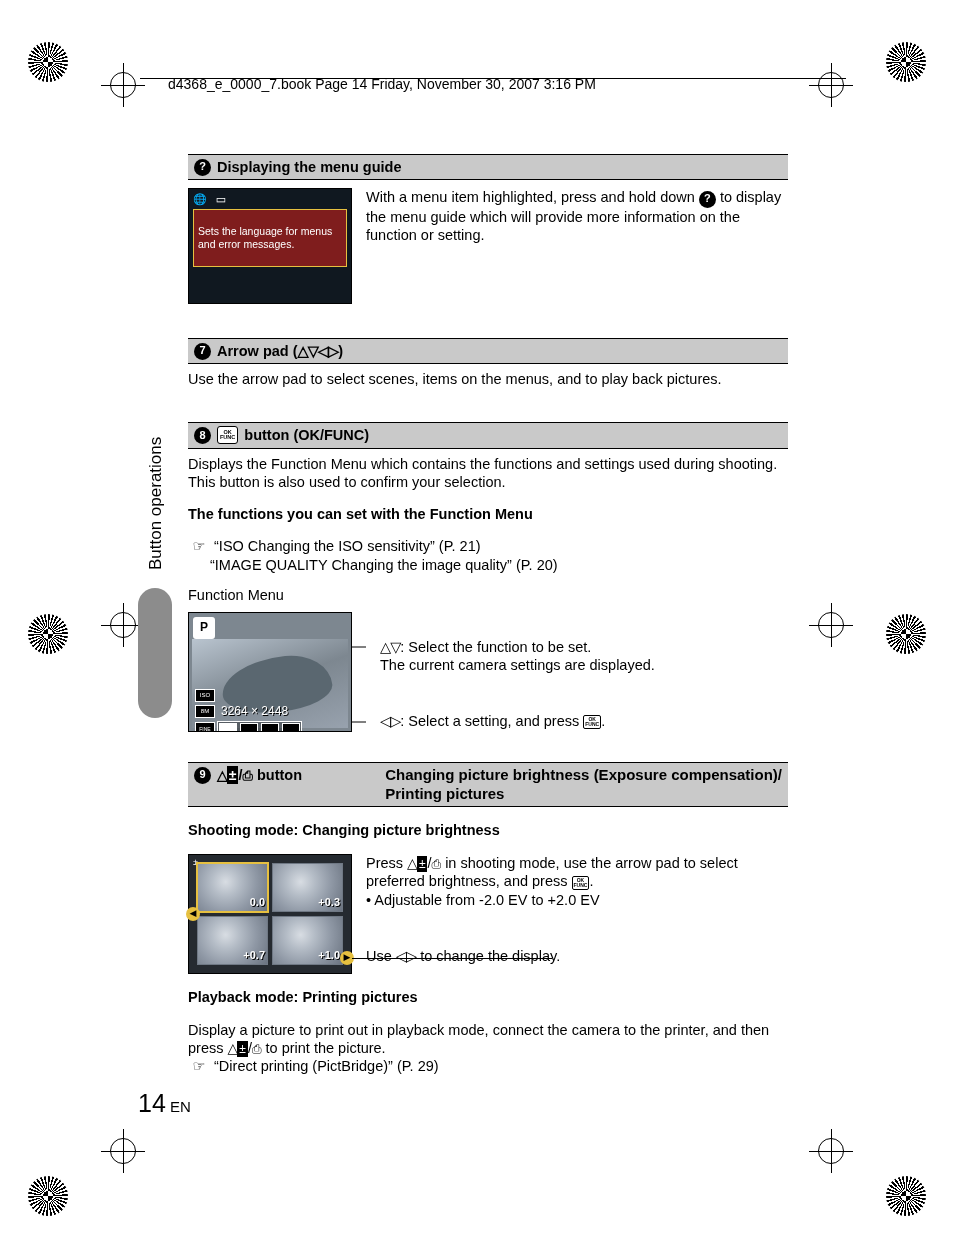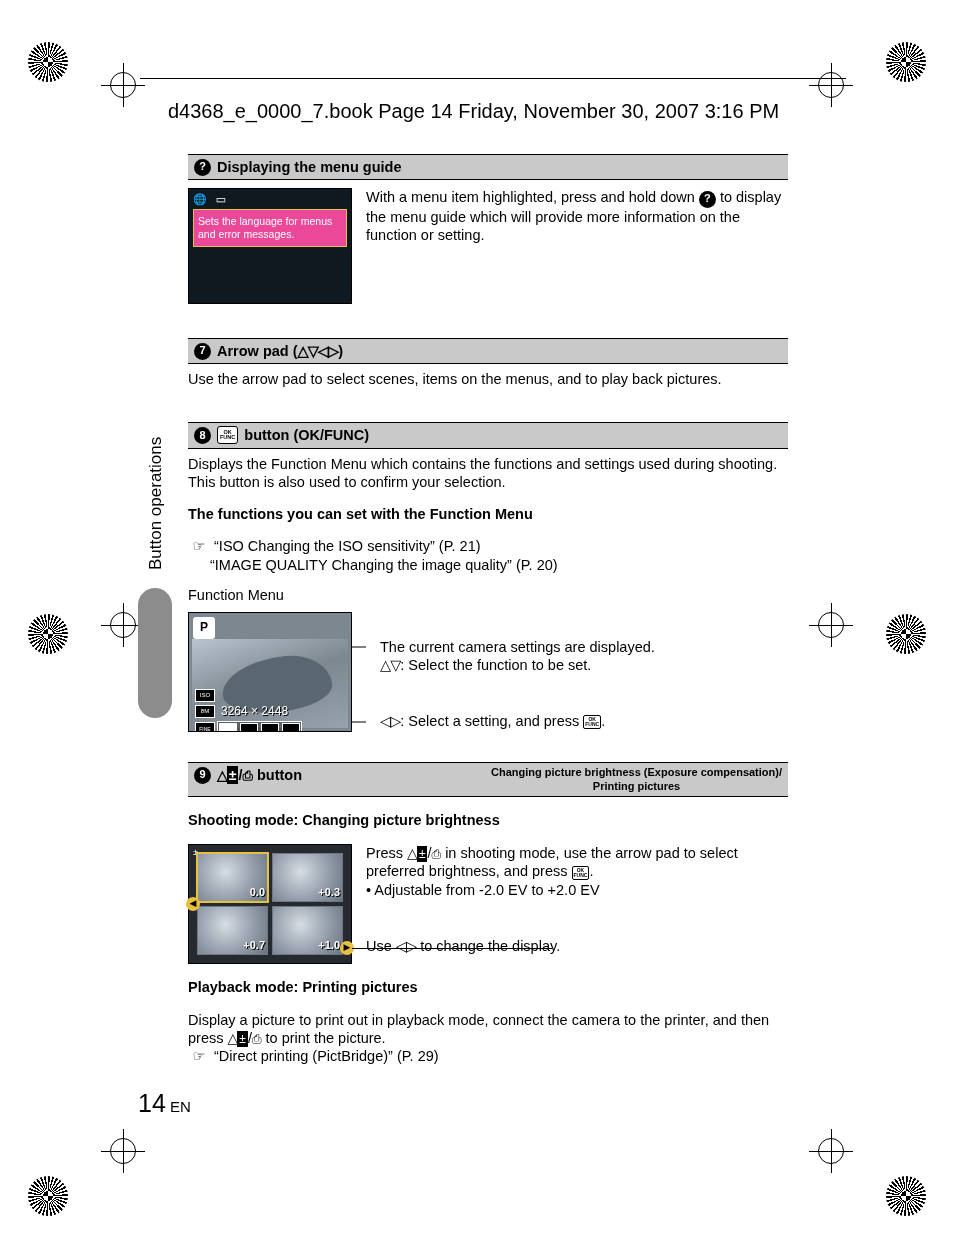--- a/index.html
+++ b/index.html
@@ -15,39 +15,39 @@
   .cm-inner-br{right:108px;bottom:92px;width:30px;height:30px;}
   .cm-inner-ml{left:108px;top:610px;width:30px;height:30px;}
   .cm-inner-mr{right:108px;top:610px;width:30px;height:30px;}
   .reg-circle{width:24px;height:24px;border:1px solid #000;border-radius:50%;position:relative;}
   .reg-circle::before,.reg-circle::after{content:"";position:absolute;background:#000;}
   .reg-circle::before{left:-10px;right:-10px;top:50%;height:1px;}
   .reg-circle::after{top:-10px;bottom:-10px;left:50%;width:1px;}
   .sunburst{width:40px;height:40px;border-radius:50%;background:
     repeating-conic-gradient(#000 0deg 6deg,#fff 6deg 12deg);}
   .top-rule{position:absolute;left:140px;right:108px;top:78px;border-top:0.5px solid #000;}
-  .top-header{position:absolute;left:168px;top:100px;font-size:20px;}
+  .top-header{position:absolute;left:168px;top:76px;font-size:14px;}
   
   .content{position:absolute;left:188px;top:154px;width:600px;font-size:14.5px;line-height:1.25;}
   .section-bar{background:#c9c9c9;border-top:1px solid #000;border-bottom:1px solid #000;
     padding:3px 6px 3px 6px;font-weight:bold;display:flex;align-items:center;gap:6px;margin-top:34px;}
   .section-bar:first-child{margin-top:0;}
   .circled{display:inline-flex;width:17px;height:17px;border-radius:50%;background:#000;color:#fff;
     align-items:center;justify-content:center;font-size:11px;font-weight:bold;flex-shrink:0;}
   .ok-func{display:inline-flex;flex-direction:column;align-items:center;justify-content:center;
     border:1.5px solid #000;border-radius:3px;height:16px;padding:0 2px;font-size:5.5px;line-height:5.5px;
     font-weight:bold;background:#fff;vertical-align:middle;}
   .arrow-glyph{font-family:"Arial Unicode MS",Arial;letter-spacing:-1px;}
   .para{margin:6px 0 0 0;}
   .sub-bold{font-weight:bold;margin-top:14px;}
   .ref{display:inline-block;width:22px;text-align:center;}
   .menu-guide-box{width:164px;height:116px;background:#101820;color:#fff;font-size:10.5px;line-height:1.2;
     border:1px solid #000;padding:4px;box-sizing:border-box;}
   .menu-guide-title{font-size:11px;margin-bottom:3px;}
-  .menu-guide-inner{border:1.5px solid #e6c040;padding:5px 4px;background:#ec4899;}
+  .menu-guide-inner{border:1.5px solid #e6c040;padding:15px 4px;background:#7f1d1d;}
   .row{display:flex;gap:14px;margin-top:8px;}
   .row .txt{flex:1;}
   .func-menu-box{width:164px;height:120px;background:#7d8790;border:1px solid #000;position:relative;
     box-sizing:border-box;overflow:hidden;}
   .fm-mode{position:absolute;left:4px;top:4px;width:18px;height:18px;border:2px solid #fff;color:#000;
     background:#fff;font-size:12px;font-weight:bold;display:flex;align-items:center;justify-content:center;border-radius:3px;}
   .fm-body{position:absolute;left:3px;top:26px;right:3px;bottom:3px;
     background:linear-gradient(160deg,#b9c4cf 0%,#7d8790 50%,#98a2ae 100%);}
   .fm-dolphin{position:absolute;left:30px;top:18px;width:110px;height:55px;
     border-radius:60% 40% 50% 50%/60% 60% 40% 40%;background:#5a6770;transform:rotate(-6deg);}
@@ -70,21 +70,21 @@
   .ev-arrow.l{left:-3px;top:52px;} .ev-arrow.r{right:-3px;bottom:8px;}
   .ev-line{position:absolute;left:164px;bottom:15px;width:200px;border-top:1px solid #000;}
   .side-tab{position:absolute;left:138px;top:588px;width:34px;height:130px;border-radius:17px;background:#8c8c8c;}
   .side-label{position:absolute;left:146px;top:570px;transform:rotate(-90deg);transform-origin:left top;
     font-size:17px;white-space:nowrap;}
   .page-num{position:absolute;left:138px;bottom:140px;font-size:15px;}
   .page-num .big{font-size:25px;font-weight:normal;}
   .item-9-bar{background:#c9c9c9;border-top:1px solid #000;border-bottom:1px solid #000;
     padding:3px 6px;margin-top:30px;display:flex;align-items:flex-start;gap:8px;}
   .item-9-title{font-weight:bold;display:flex;align-items:center;gap:6px;}
-  .item-9-right{margin-left:auto;text-align:center;font-size:11px;font-weight:bold;line-height:1.25;}
+  .item-9-right{margin-left:auto;text-align:left;font-size:15px;font-weight:bold;line-height:1.25;}
   .inline-tri{font-size:14px;}
   .inline-ok{display:inline-flex;flex-direction:column;align-items:center;justify-content:center;
     border:1px solid #000;border-radius:2px;height:12px;padding:0 1px;font-size:5px;line-height:5px;
     font-weight:bold;background:#fff;vertical-align:middle;}
 </style>
 </head>
 <body>
 
 <div class="page">
 
@@ -195,24 +195,24 @@
               <div class="fm-th"></div>
                 <div class="fm-th"></div>
                 <div class="fm-th"></div>
                 <div class="fm-th"></div>
             </div>
           </div>
         </div>
       </div>
       <div class="txt" style="position:relative;padding-left:14px;">
         <div style="height:26px;"></div>
-        <div>The current camera settings are displayed.</div>
         <div>
           <span class="arrow-glyph">△▽</span><span>: Select the function to be set.</span>
         </div>
+        <div>The current camera settings are displayed.</div>
         <div style="height:38px;"></div>
         <div>
           <span class="arrow-glyph">◁▷</span><span>: Select a setting, and press </span><span class="inline-ok">
               <span>OK</span>
               <span>FUNC</span>
             </span><span>.</span>
         </div>
         <svg style="position:absolute;left:-14px;top:30px;" width="14" height="90">
           <line x1="0" y1="5" x2="14" y2="5" stroke="#000" stroke-width="1"></line>
           <line x1="0" y1="80" x2="14" y2="80" stroke="#000" stroke-width="1"></line>

